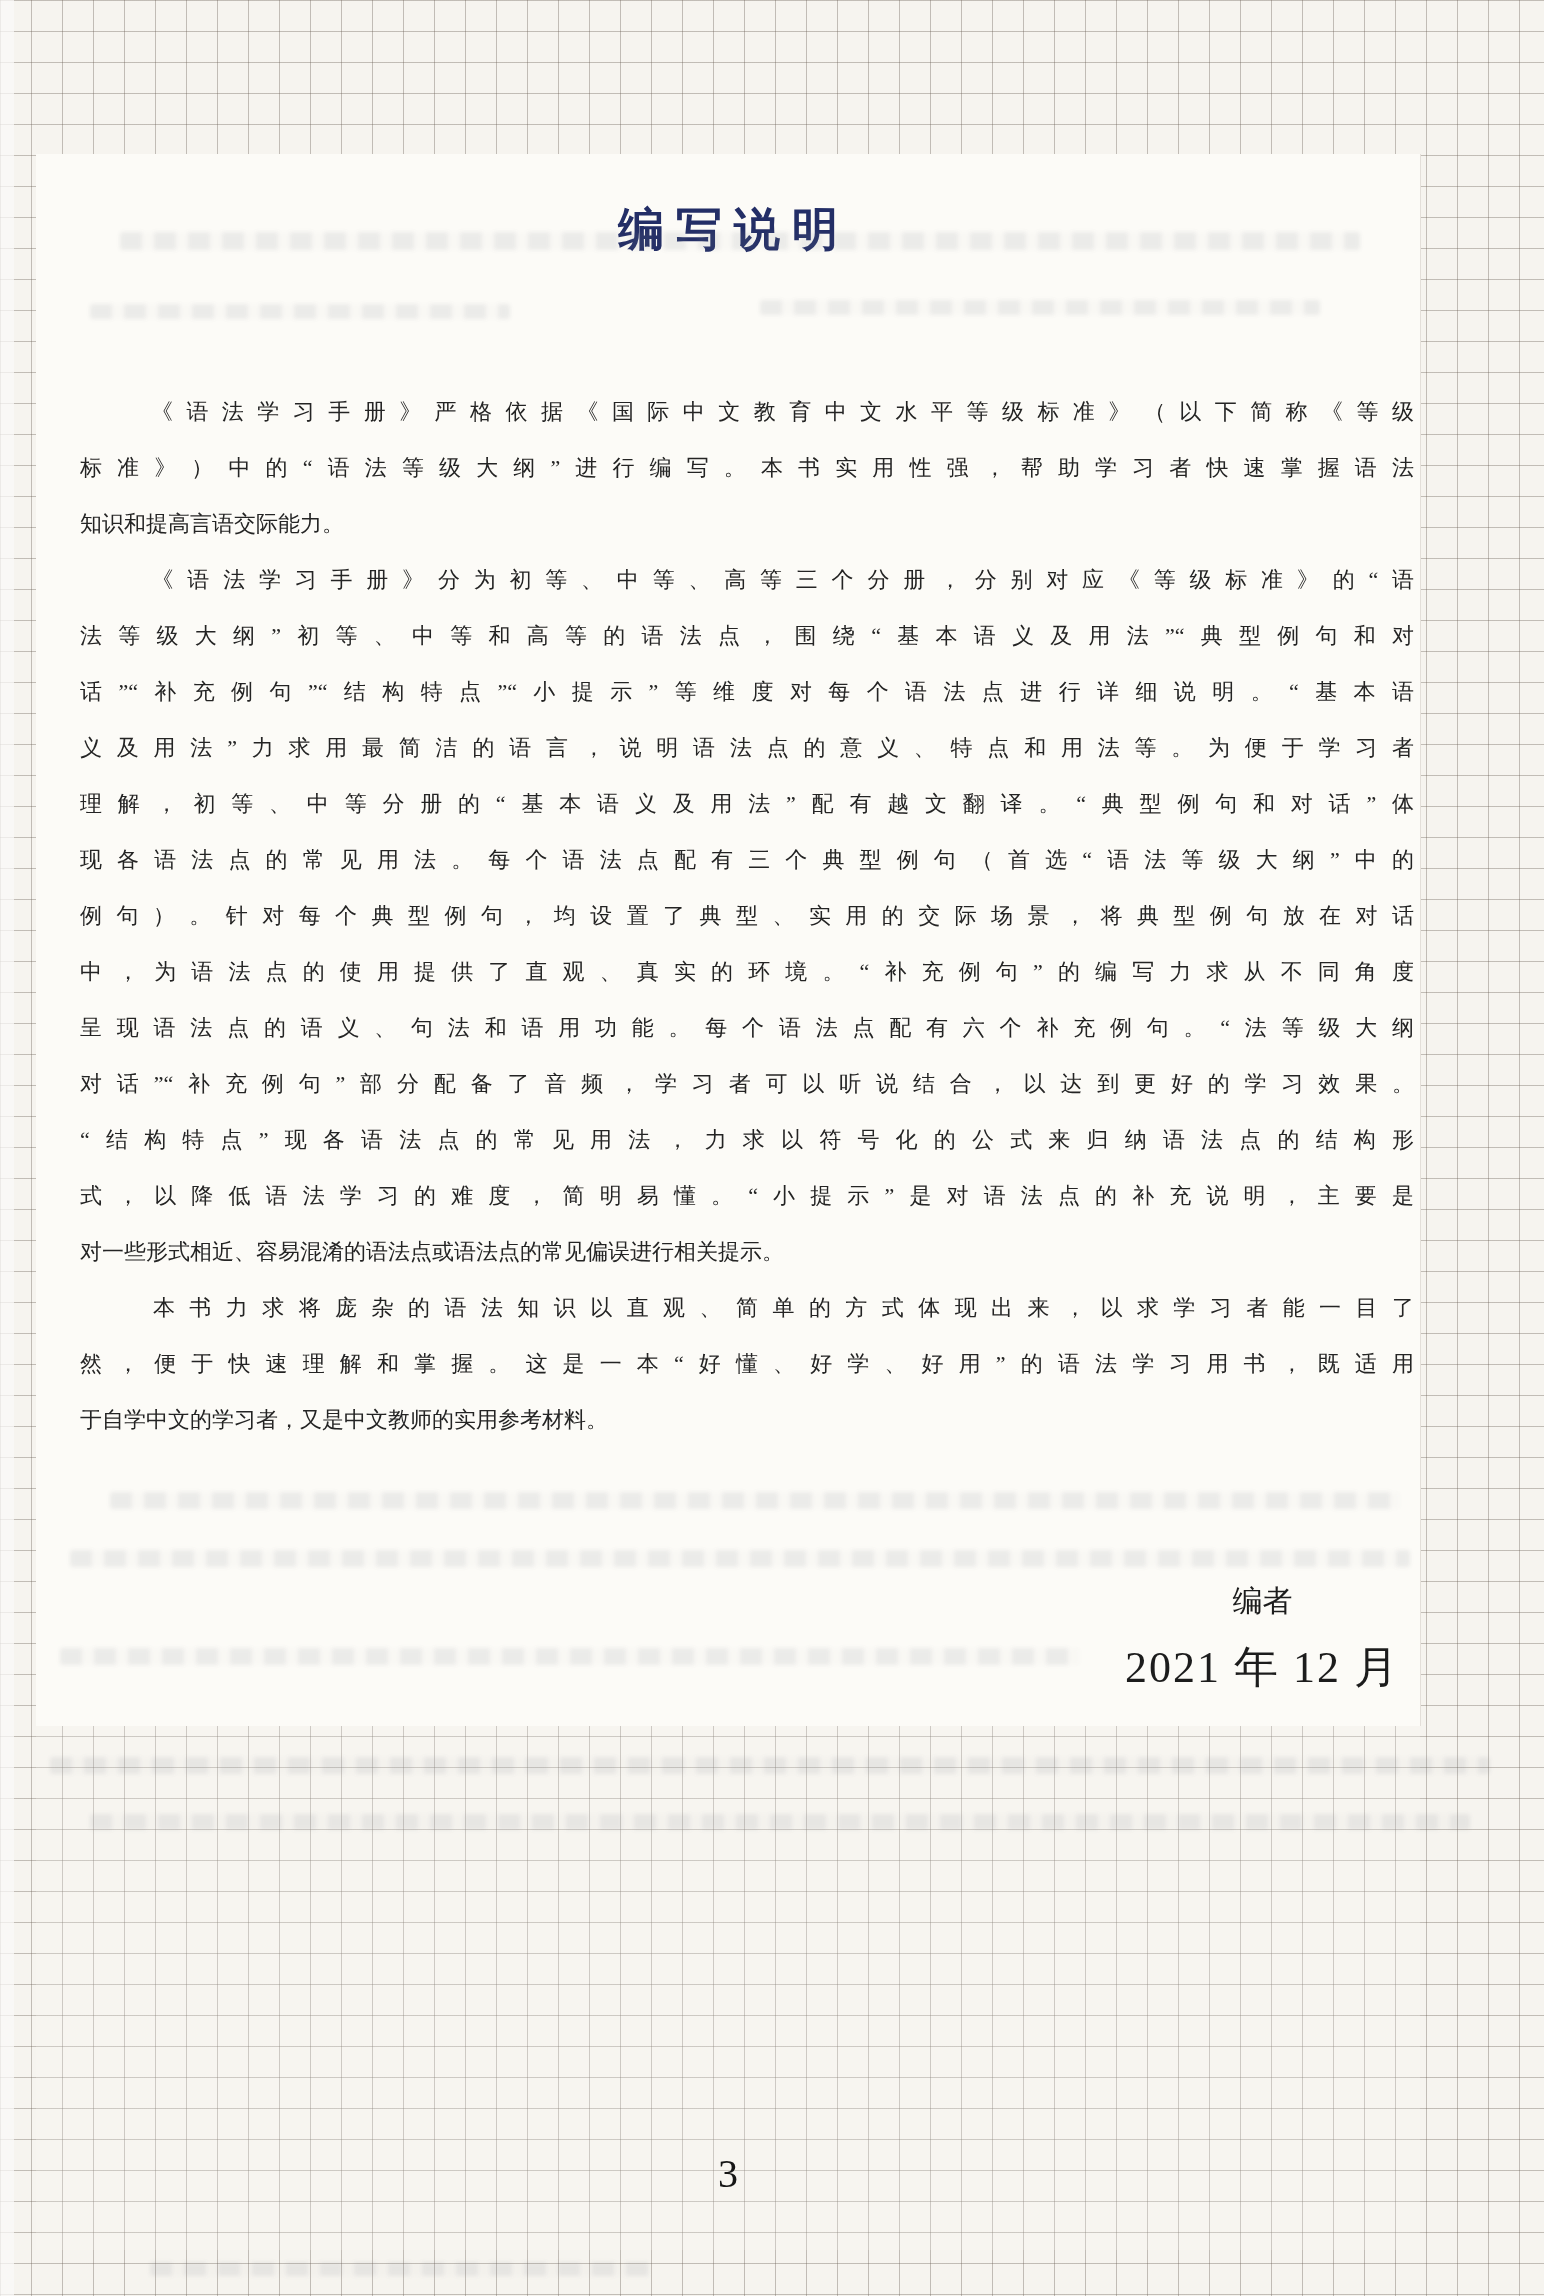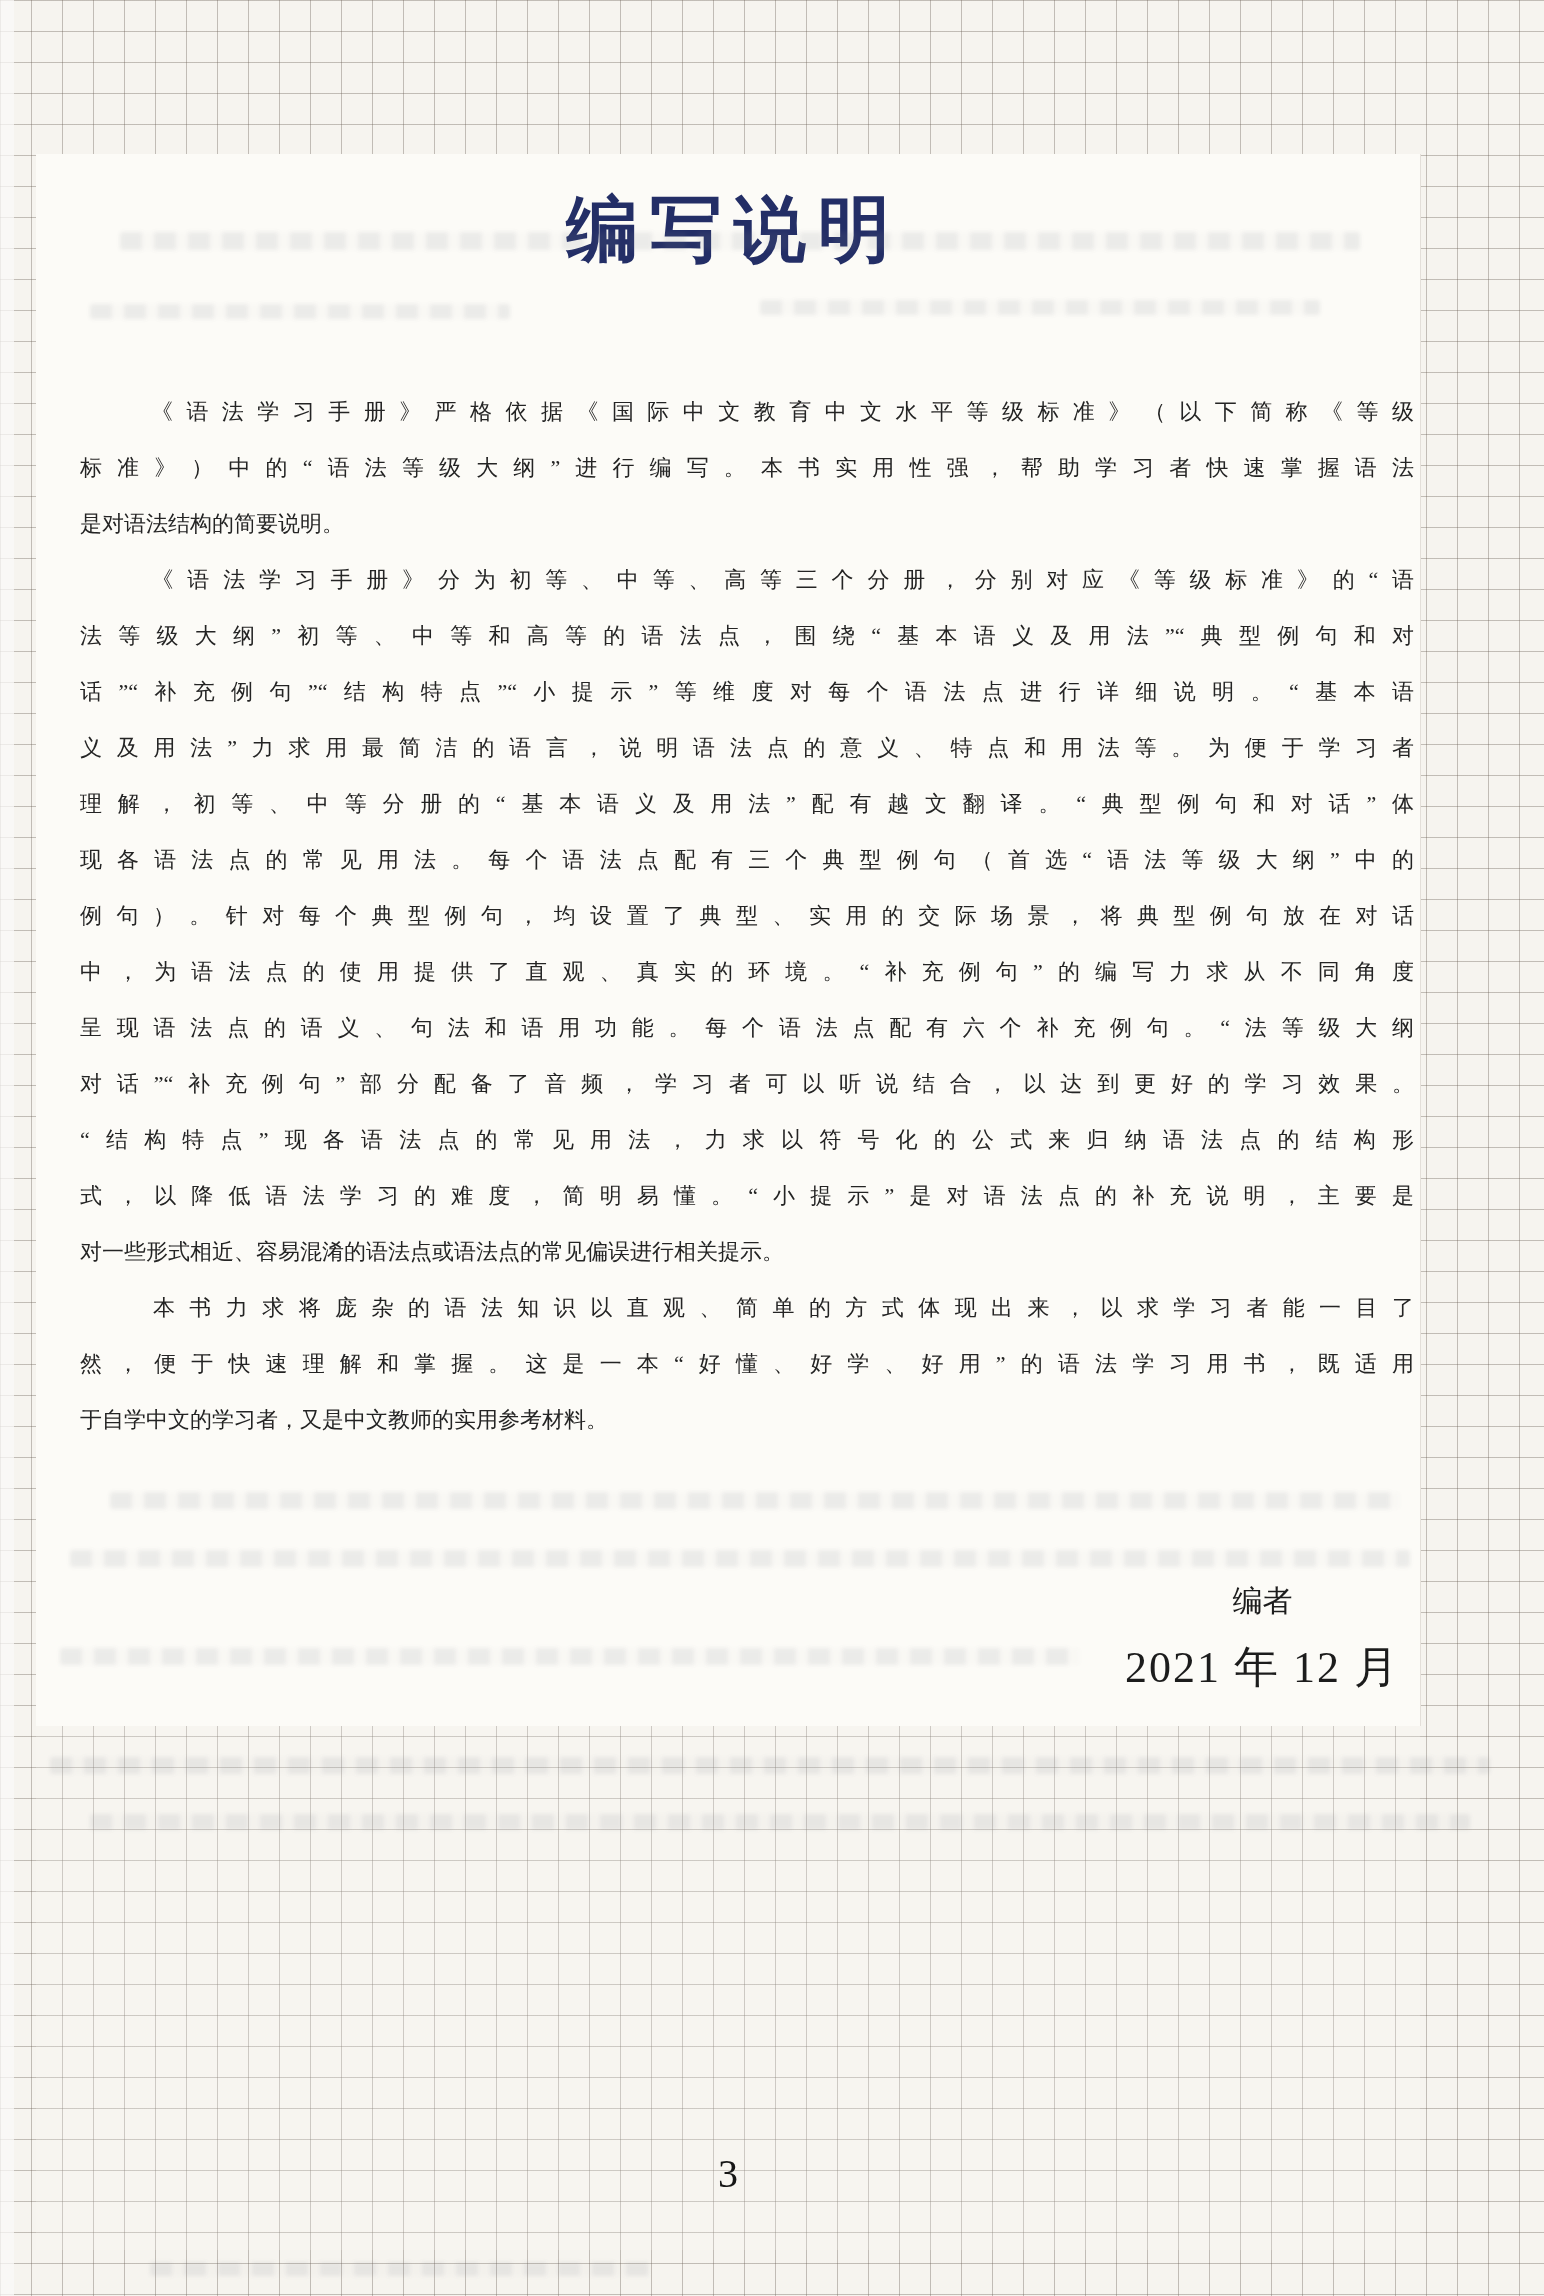--- a/index.html
+++ b/index.html
@@ -25,21 +25,21 @@
     border-right:1px solid rgba(150,140,128,0.25);
   }
   
   .page-fade {
     position:absolute; left:36px; top:1726px; width:1384px; height:524px;
     background:rgba(252,251,247,0.22);
   }
   .title {
     margin:46px 0 0 0;
     text-align:center;
-    font-size:72px; line-height:60px; font-weight:bold;
+    font-size:46px; line-height:60px; font-weight:bold;
     letter-spacing:12px; text-indent:12px;
     color:#232e66;
   }
   .bodytext {
     margin-top:124px;
     padding:0 6px 0 44px;
     color:#242424;
   }
   .para { margin:0; }
   .bodyline {
@@ -83,21 +83,21 @@
 <div class="screen">
 
   <div class="edge-left"></div>
 
   <div class="page-body">
     <h1 class="title">编写说明</h1>
     <div class="bodytext">
       <div class="para">
           <div class="bodyline">　　《语法学习手册》严格依据《国际中文教育中文水平等级标准》（以下简称《等级</div>
           <div class="bodyline">标准》）中的“语法等级大纲”进行编写。本书实用性强，帮助学习者快速掌握语法</div>
-          <div class="bodyline">是对语法结构的简要说明。</div>
+          <div class="bodyline">知识和提高言语交际能力。</div>
         </div>
       <div class="para">
           <div class="bodyline">　　《语法学习手册》分为初等、中等、高等三个分册，分别对应《等级标准》的“语</div>
           <div class="bodyline">法等级大纲”初等、中等和高等的语法点，围绕“基本语义及用法”“典型例句和对</div>
           <div class="bodyline">话”“补充例句”“结构特点”“小提示”等维度对每个语法点进行详细说明。“基本语</div>
           <div class="bodyline">义及用法”力求用最简洁的语言，说明语法点的意义、特点和用法等。为便于学习者</div>
           <div class="bodyline">理解，初等、中等分册的“基本语义及用法”配有越文翻译。“典型例句和对话”体</div>
           <div class="bodyline">现各语法点的常见用法。每个语法点配有三个典型例句（首选“语法等级大纲”中的</div>
           <div class="bodyline">例句）。针对每个典型例句，均设置了典型、实用的交际场景，将典型例句放在对话</div>
           <div class="bodyline">中，为语法点的使用提供了直观、真实的环境。“补充例句”的编写力求从不同角度</div>

